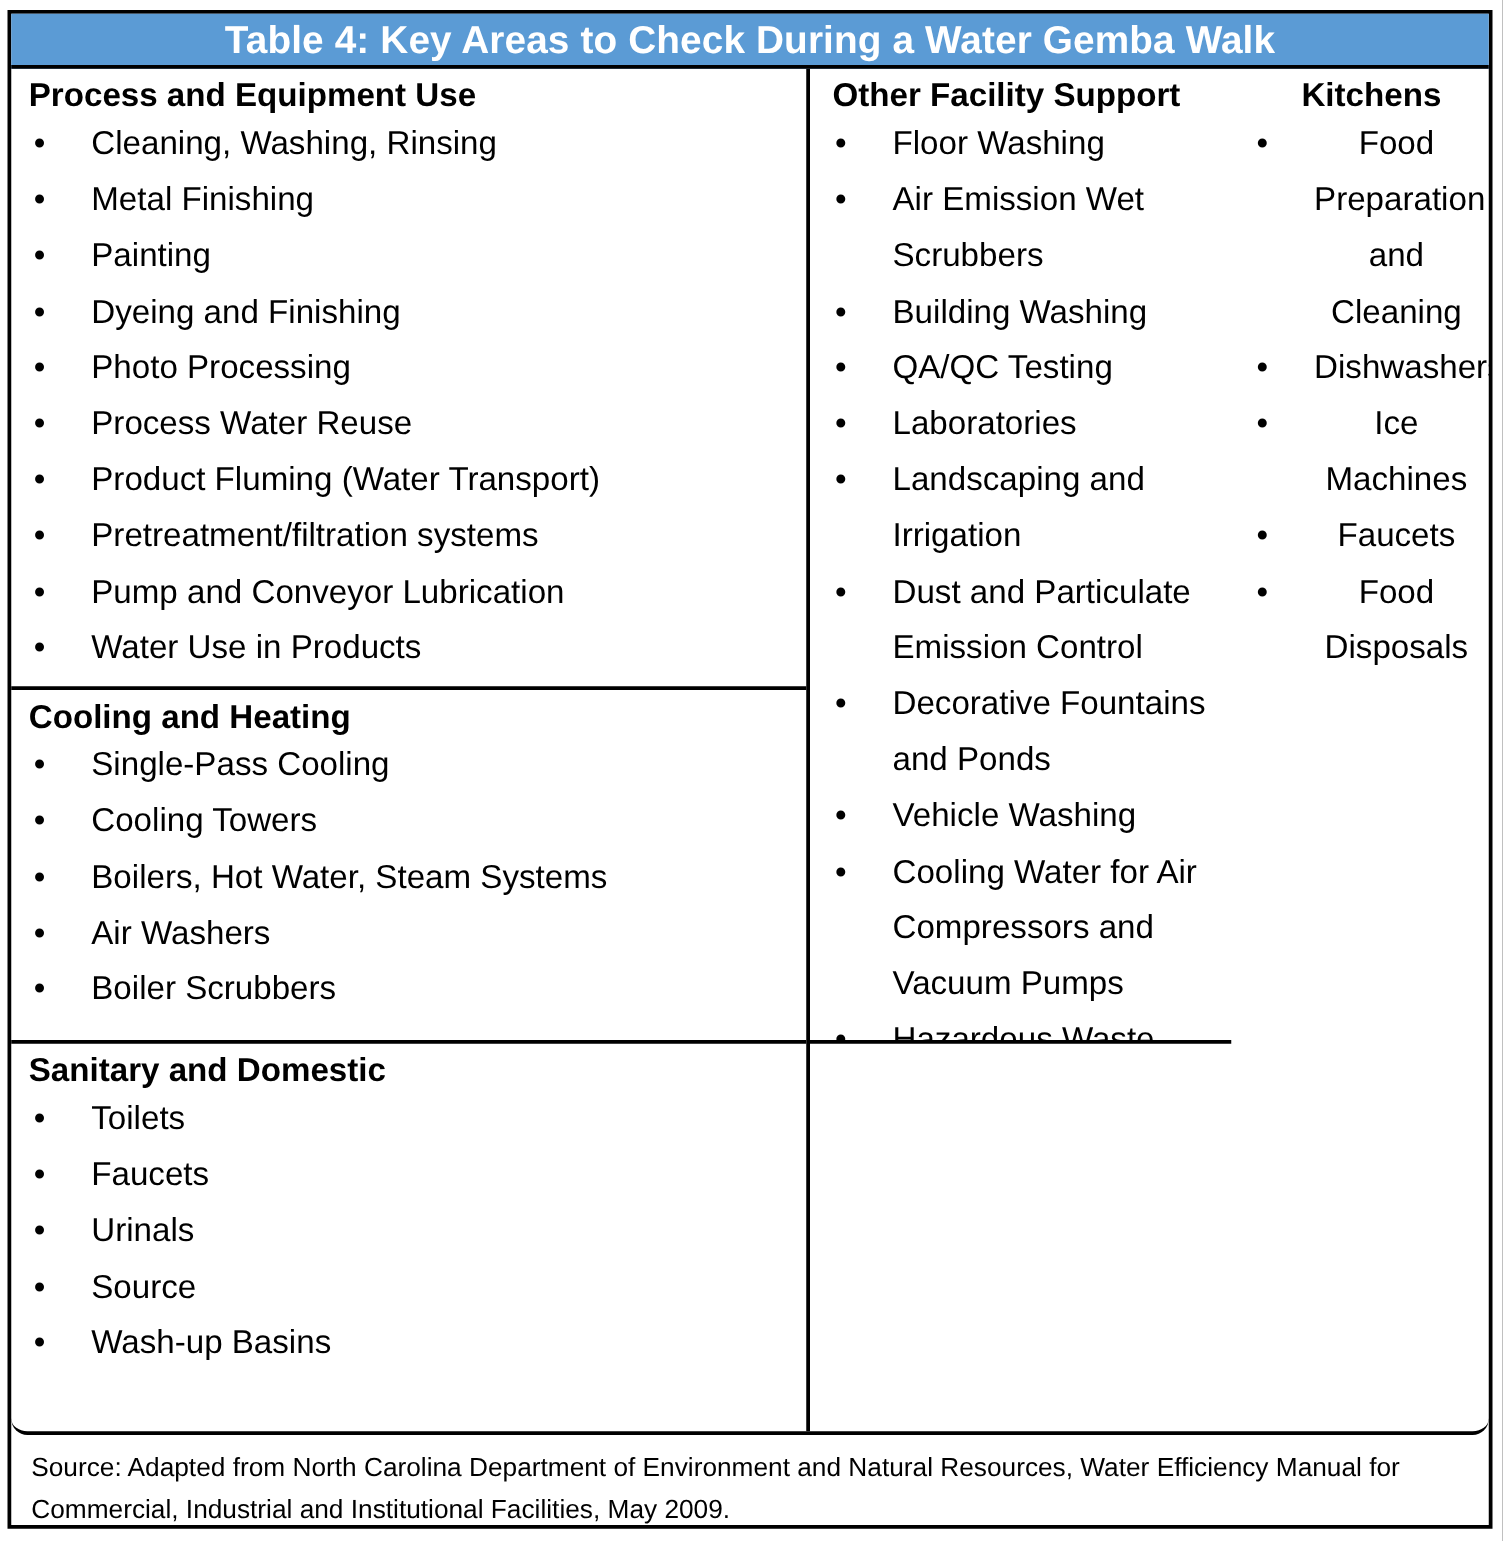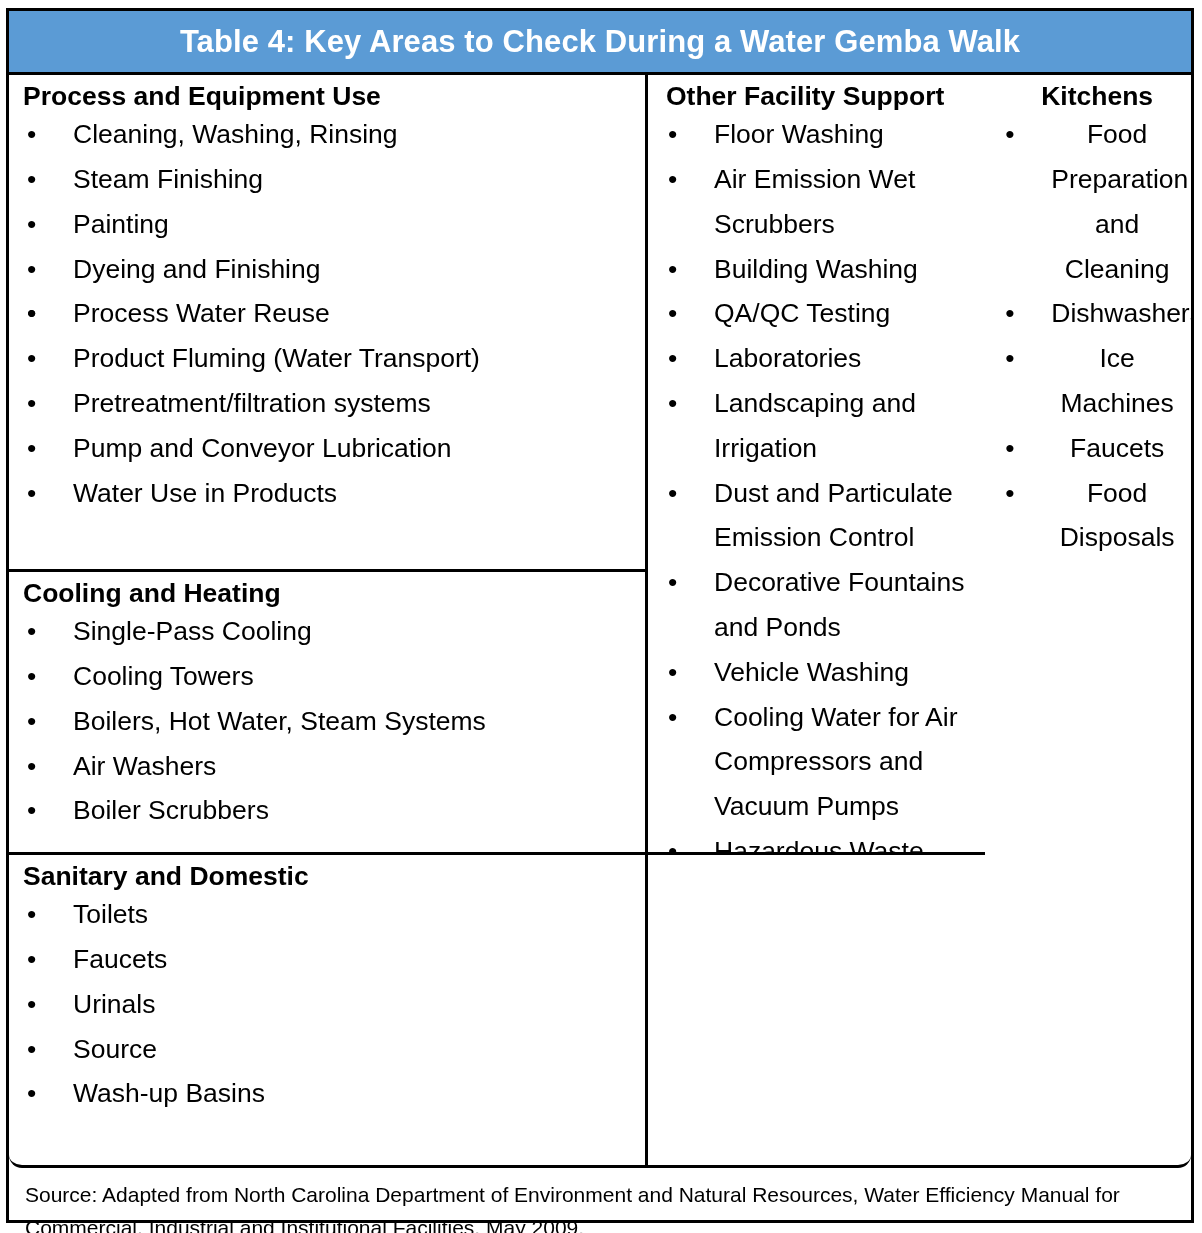--- a/index.html
+++ b/index.html
@@ -21,21 +21,21 @@
     top: 8px;
     width: 1188px;
     height: 1215px;
     box-sizing: border-box;
     border: 3px solid #000000;
     background: #ffffff;
   }
 
   
   .table-header {
-    height: 64px;
+    height: 44px;
     background: #5B9BD5;
     border-bottom: 3px solid #000000;
     display: flex;
     align-items: center;
     justify-content: center;
     box-sizing: border-box;
   }
   .table-header .title {
     color: #ffffff;
     font-size: 31px;
@@ -137,24 +137,24 @@
   </div>
 
   <div class="body-grid">
 
     <div class="col-left">
 
       <div class="block lb1 sep-bottom">
         <h3>Process and Equipment Use</h3>
         <ul class="items">
           <li><span class="dot">•</span><span>Cleaning, Washing, Rinsing</span></li>
-          <li><span class="dot">•</span><span>Steam Finishing</span></li>
+          <li><span class="dot">•</span><span>Metal Finishing</span></li>
           <li><span class="dot">•</span><span>Painting</span></li>
           <li><span class="dot">•</span><span>Dyeing and Finishing</span></li>
-          <li><span class="dot">•</span></li>
+          <li><span class="dot">•</span><span>Photo Processing</span></li>
           <li><span class="dot">•</span><span>Process Water Reuse</span></li>
           <li><span class="dot">•</span><span>Product Fluming (Water Transport)</span></li>
           <li><span class="dot">•</span><span>Pretreatment/filtration systems</span></li>
           <li><span class="dot">•</span><span>Pump and Conveyor Lubrication</span></li>
           <li><span class="dot">•</span><span>Water Use in Products</span></li>
         </ul>
       </div>
 
       <div class="block lb2 sep-bottom">
         <h3>Cooling and Heating</h3>

